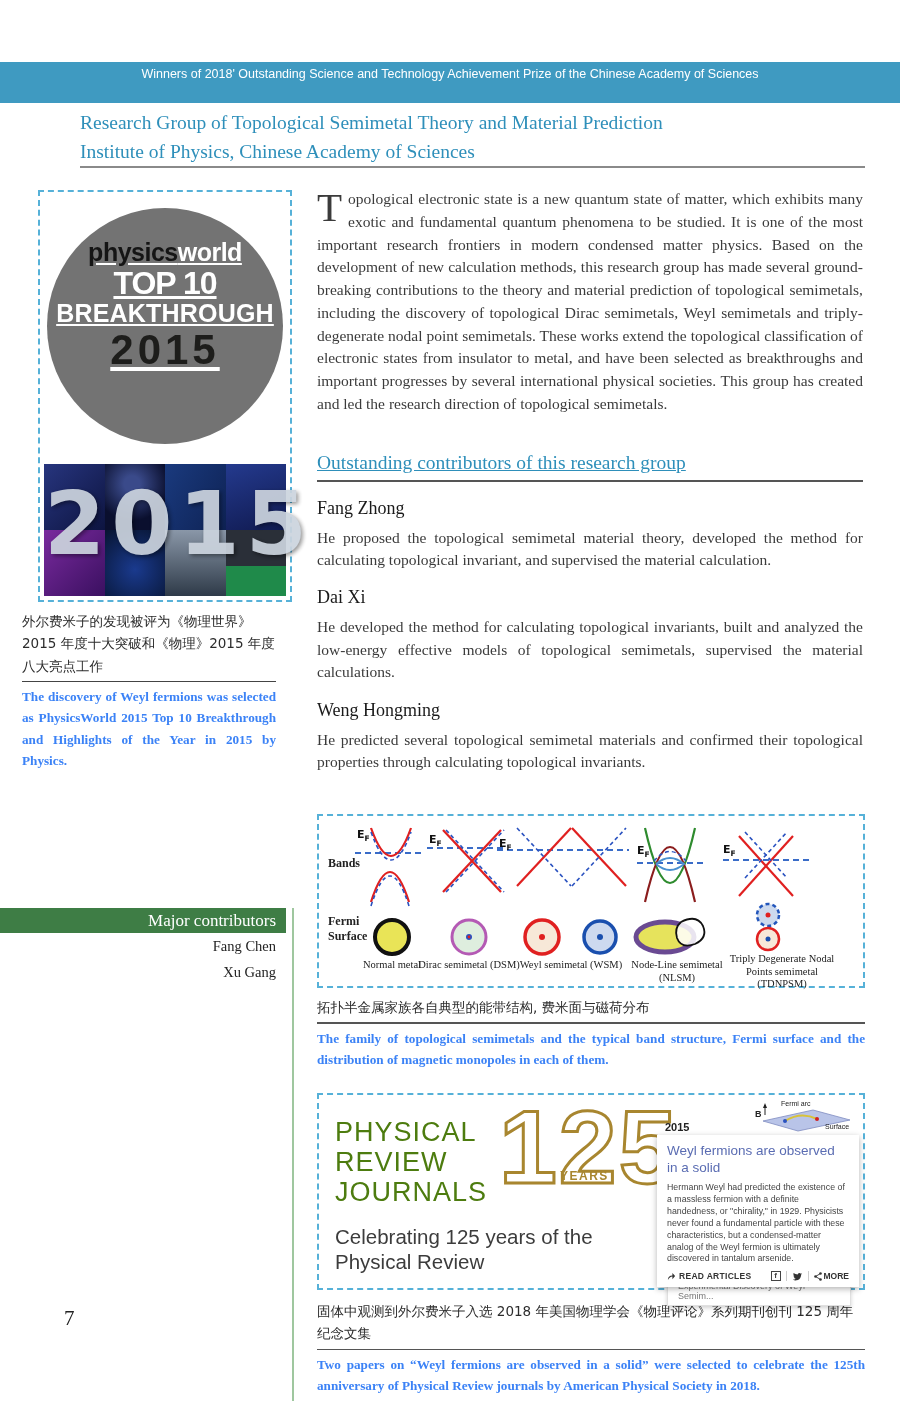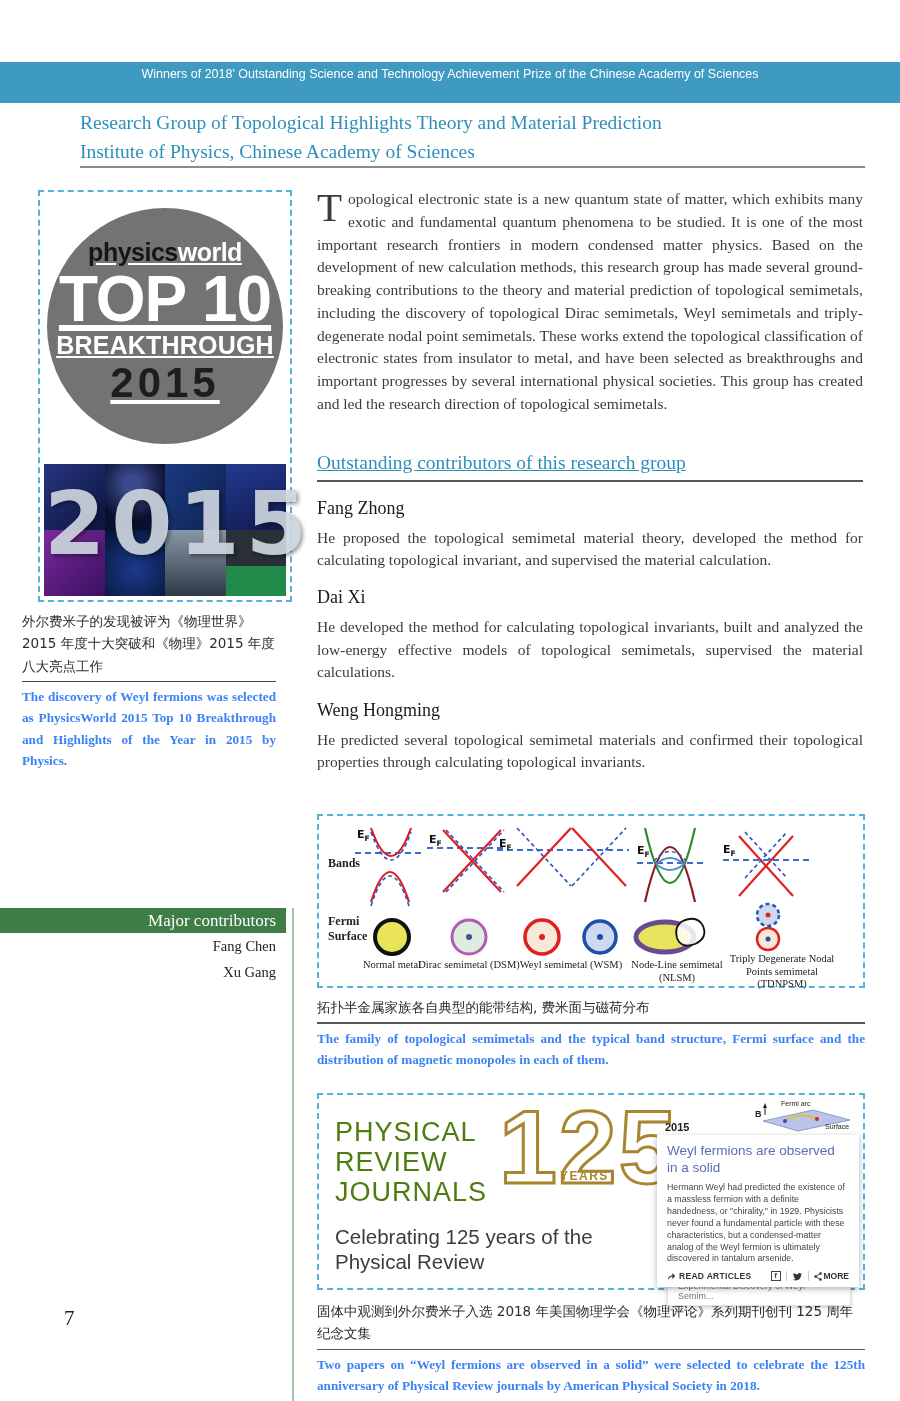--- a/index.html
+++ b/index.html
@@ -18,21 +18,21 @@
   .title-rule { position:absolute; left:80px; top:166px; width:785px; height:2px; background:#8a8a8a; }
 
   
   .badge-box { position:absolute; left:38px; top:190px; width:254px; height:412px;
                border:2px dashed #56b1d8; background:#fff; }
   .badge-circle { width:236px; height:236px; border-radius:50%; background:#737373;
                   margin:16px auto 0; text-align:center; color:#fff;
                   font-family:"Liberation Sans", sans-serif;text-decoration:underline; }
   .brand { padding-top:30px; font-size:25px; font-weight:700; letter-spacing:-0.5px; }
   .brand .b1 { color:#151515; } .brand .b2 { color:#fff; }
-  .badge-top10 { font-size:64px; font-weight:800; line-height:1.02; letter-spacing:-1px; }
+  .badge-top10 { font-size:32px; font-weight:800; line-height:1.02; letter-spacing:-1px; }
   .badge-break { font-size:25px; font-weight:800; letter-spacing:0.2px; line-height:1.1; }
   .badge-year { font-size:42px; font-weight:700; color:#1d1d1b; letter-spacing:4px; line-height:1.1; }
   .collage { position:absolute; left:4px; bottom:4px; width:242px; height:132px;
              display:grid; grid-template-columns:repeat(4,1fr); grid-template-rows:1fr 1fr; }
   .collage div { width:100%; height:100%; }
   .t1{background:linear-gradient(135deg,#27357e,#0d1440);} .t2{background:radial-gradient(circle at 45% 30%,#3a4a8a 0 14%,#0a0f2e 65%);}
   .t3{background:linear-gradient(120deg,#1a3a7e,#0e2254);} .t4{background:linear-gradient(160deg,#243a8e,#101a50);}
   .t5{background:linear-gradient(135deg,#7a2a9e,#3a1060);} .t6{background:radial-gradient(circle at 50% 60%,#1a3a8e,#071430);}
   .t7{background:linear-gradient(180deg,#8a97a8,#2e3a48);} .t8{background:linear-gradient(180deg,#2a2f38 55%,#1f8a4a 55%);}
   .collage-year { position:absolute; left:0; top:8px; width:100%; text-align:center;
@@ -110,21 +110,21 @@
   .page-num { position:absolute; left:64px; top:1306px; font-size:21px; color:#222; }
 </style>
 </head>
 <body>
 
 <div class="page">
 
   <div class="banner">Winners of 2018' Outstanding Science and Technology Achievement Prize of the Chinese Academy of Sciences</div>
 
   <div class="title">
-    <div>Research Group of Topological Highlights Theory and Material Prediction</div>
+    <div>Research Group of Topological Semimetal Theory and Material Prediction</div>
     <div>Institute of Physics, Chinese Academy of Sciences</div>
   </div>
   <div class="title-rule"></div>
 
   <div class="badge-box">
     <div class="badge-circle">
       <div class="brand"><span class="b1">physics</span><span class="b2">world</span></div>
       <div class="badge-top10">TOP 10</div>
       <div class="badge-break">BREAKTHROUGH</div>
       <div class="badge-year">2015</div>

